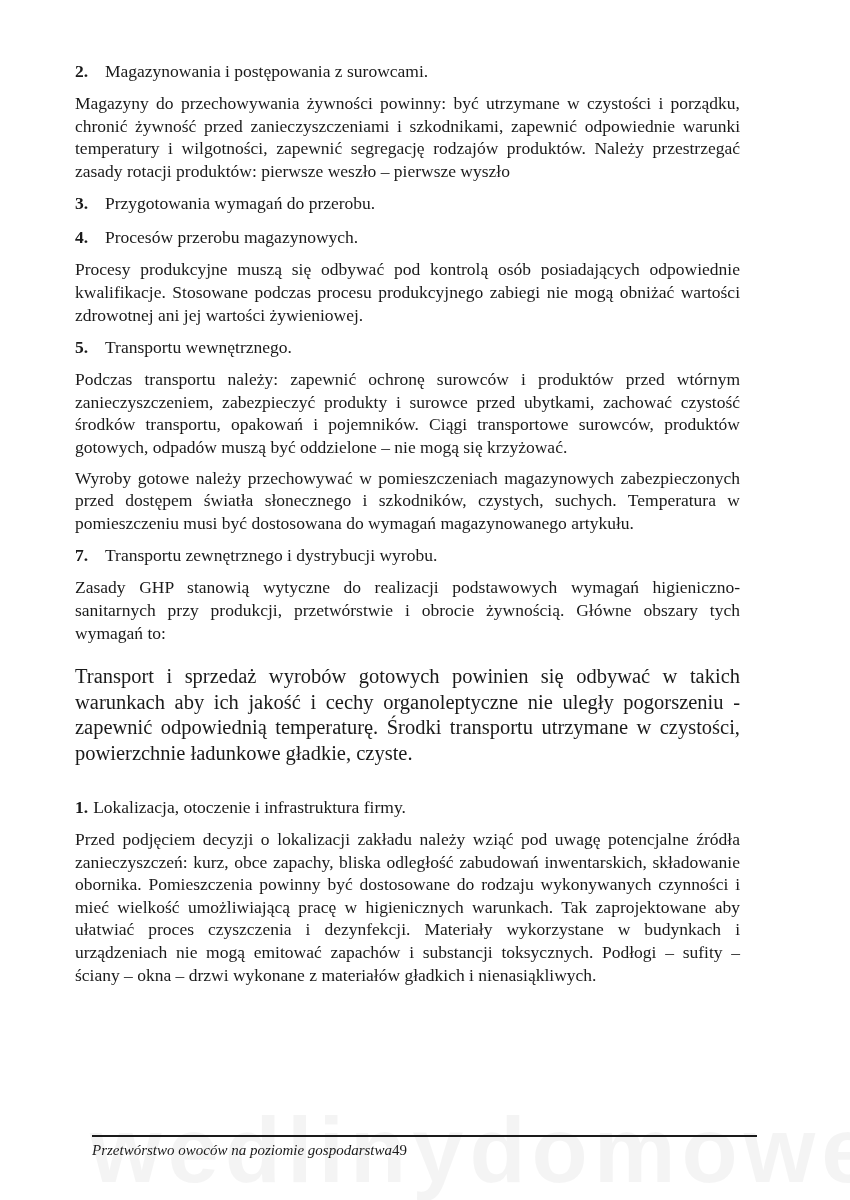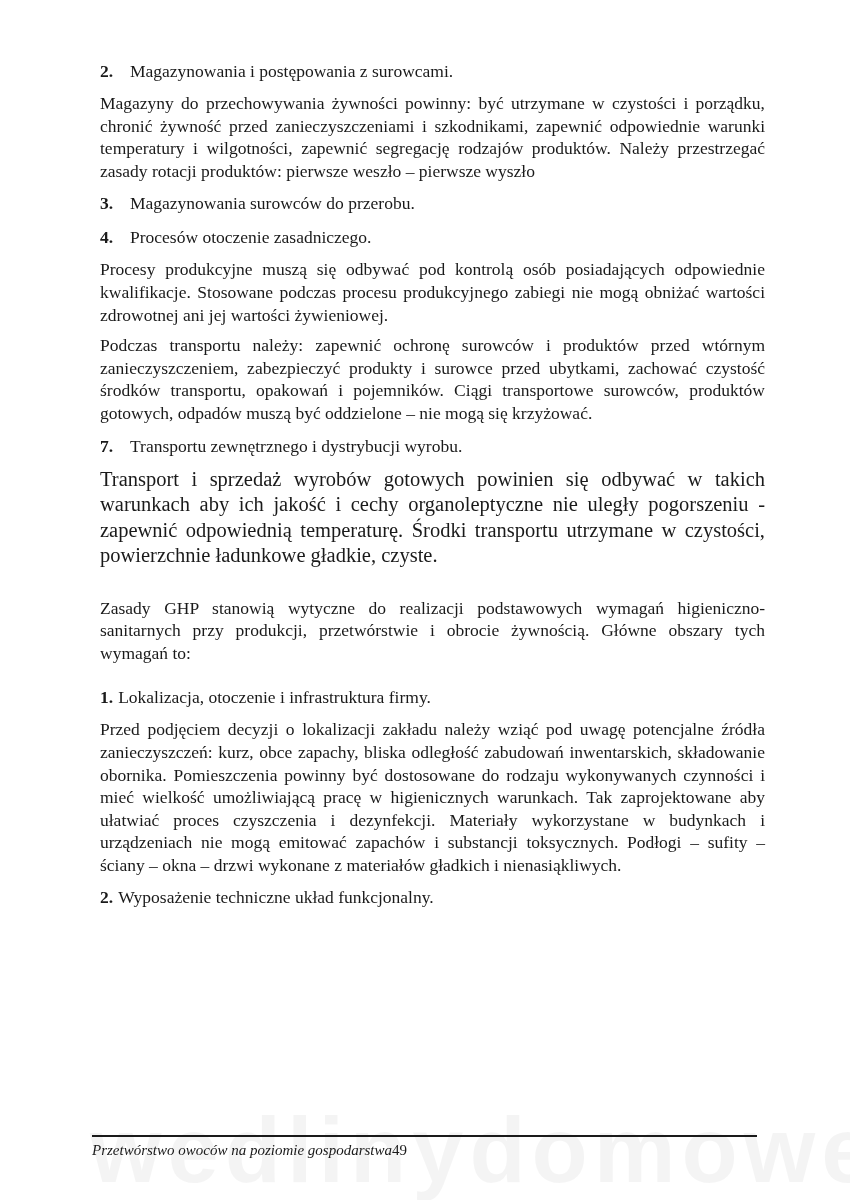--- a/index.html
+++ b/index.html
@@ -2,21 +2,21 @@
 <html><head>
 <meta charset="utf-8">
 <style>
   html, body { margin: 0; padding: 0; background: #ffffff; }
   body {
     width: 850px; height: 1200px; position: relative; overflow: hidden;
     font-family: "Liberation Serif", "DejaVu Serif", serif;
     color: #1a1a1a;
   }
   .page {
-    position: absolute; left: 100px; top: 58px; width: 665px;
+    position: absolute; left: 75px; top: 58px; width: 665px;
   }
   .heading {
     font-size: 17.5px; line-height: 26px; margin: 0 0 8px 0;
   }
   .heading .num { font-weight: bold; display: inline-block; width: 30px; }
   .heading.tight .num { width: auto; margin-right: 5px; }
   .para {
     font-size: 17.5px; line-height: 22.6px; margin: 0 0 8px 0;
     text-align: justify; text-align-last: left;
   }
@@ -43,37 +43,38 @@
 </head>
 <body>
 
 <div class="watermark">wedlinydomowe.pl</div>
 
 <div class="page">
 
   <div class="heading"><span class="num">2.</span><span>Magazynowania i postępowania z surowcami.</span></div>
   <p class="para">Magazyny do przechowywania żywności powinny: być utrzymane w czystości i porządku, chronić żywność przed zanieczyszczeniami i szkodnikami, zapewnić odpowiednie warunki temperatury i wilgotności, zapewnić segregację rodzajów produktów. Należy przestrzegać zasady rotacji produktów: pierwsze weszło – pierwsze wyszło</p>
 
-  <div class="heading"><span class="num">3.</span><span>Magazynowania surowców do przerobu.</span></div>
+  <div class="heading"><span class="num">3.</span><span>Przygotowania wymagań do przerobu.</span></div>
 
-  <div class="heading"><span class="num">4.</span><span>Procesów otoczenie zasadniczego.</span></div>
+  <div class="heading"><span class="num">4.</span><span>Procesów przerobu magazynowych.</span></div>
   <p class="para">Procesy produkcyjne muszą się odbywać pod kontrolą osób posiadających odpowiednie kwalifikacje. Stosowane podczas procesu produkcyjnego zabiegi nie mogą obniżać wartości zdrowotnej ani jej wartości żywieniowej.</p>
 
+  <div class="heading"><span class="num">5.</span><span>Transportu wewnętrznego.</span></div>
   <p class="para">Podczas transportu należy: zapewnić ochronę surowców i produktów przed wtórnym zanieczyszczeniem, zabezpieczyć produkty i surowce przed ubytkami,  zachować czystość środków transportu, opakowań i pojemników. Ciągi transportowe surowców, produktów gotowych, odpadów muszą być oddzielone – nie mogą się krzyżować.</p>
 
+  <p class="para">Wyroby gotowe należy przechowywać w pomieszczeniach magazynowych zabezpieczonych przed dostępem światła słonecznego i szkodników, czystych, suchych. Temperatura w pomieszczeniu musi być dostosowana do wymagań magazynowanego artykułu.</p>
 
   <div class="heading"><span class="num">7.</span><span>Transportu zewnętrznego i dystrybucji wyrobu.</span></div>
+  <p class="para intro">Zasady GHP stanowią wytyczne do realizacji podstawowych wymagań higieniczno-sanitarnych przy produkcji, przetwórstwie i obrocie żywnością. Główne obszary tych wymagań to:</p>
+
   <p class="para big">Transport i sprzedaż wyrobów gotowych powinien się odbywać w takich warunkach aby ich jakość i cechy organoleptyczne nie uległy pogorszeniu - zapewnić odpowiednią temperaturę. Środki transportu utrzymane w czystości, powierzchnie ładunkowe gładkie, czyste.</p>
-
-  <p class="para intro">Zasady GHP stanowią wytyczne do realizacji podstawowych wymagań higieniczno-sanitarnych przy produkcji, przetwórstwie i obrocie żywnością. Główne obszary tych wymagań to:</p>
 
   <div class="heading tight"><span class="num">1.</span><span>Lokalizacja, otoczenie i infrastruktura firmy.</span></div>
   <p class="para">Przed podjęciem decyzji o lokalizacji zakładu należy wziąć pod uwagę potencjalne źródła zanieczyszczeń: kurz, obce zapachy, bliska odległość zabudowań inwentarskich, składowanie obornika. Pomieszczenia powinny być dostosowane do rodzaju wykonywanych czynności i mieć wielkość umożliwiającą pracę w higienicznych warunkach. Tak zaprojektowane aby ułatwiać proces czyszczenia i dezynfekcji. Materiały wykorzystane w budynkach i urządzeniach nie mogą emitować zapachów i substancji toksycznych. Podłogi – sufity – ściany – okna – drzwi wykonane z materiałów gładkich i nienasiąkliwych.</p>
 
-  <div class="heading tight"><span class="num">2.</span><span>Wyposażenie techniczne układ funkcjonalny.</span></div>
 
 </div>
 
 <div class="footer-rule"></div>
 <div class="footer">
   <span class="title">Przetwórstwo owoców na poziomie gospodarstwa</span>
   <span>49</span>
 </div>
 
 </body></html>

